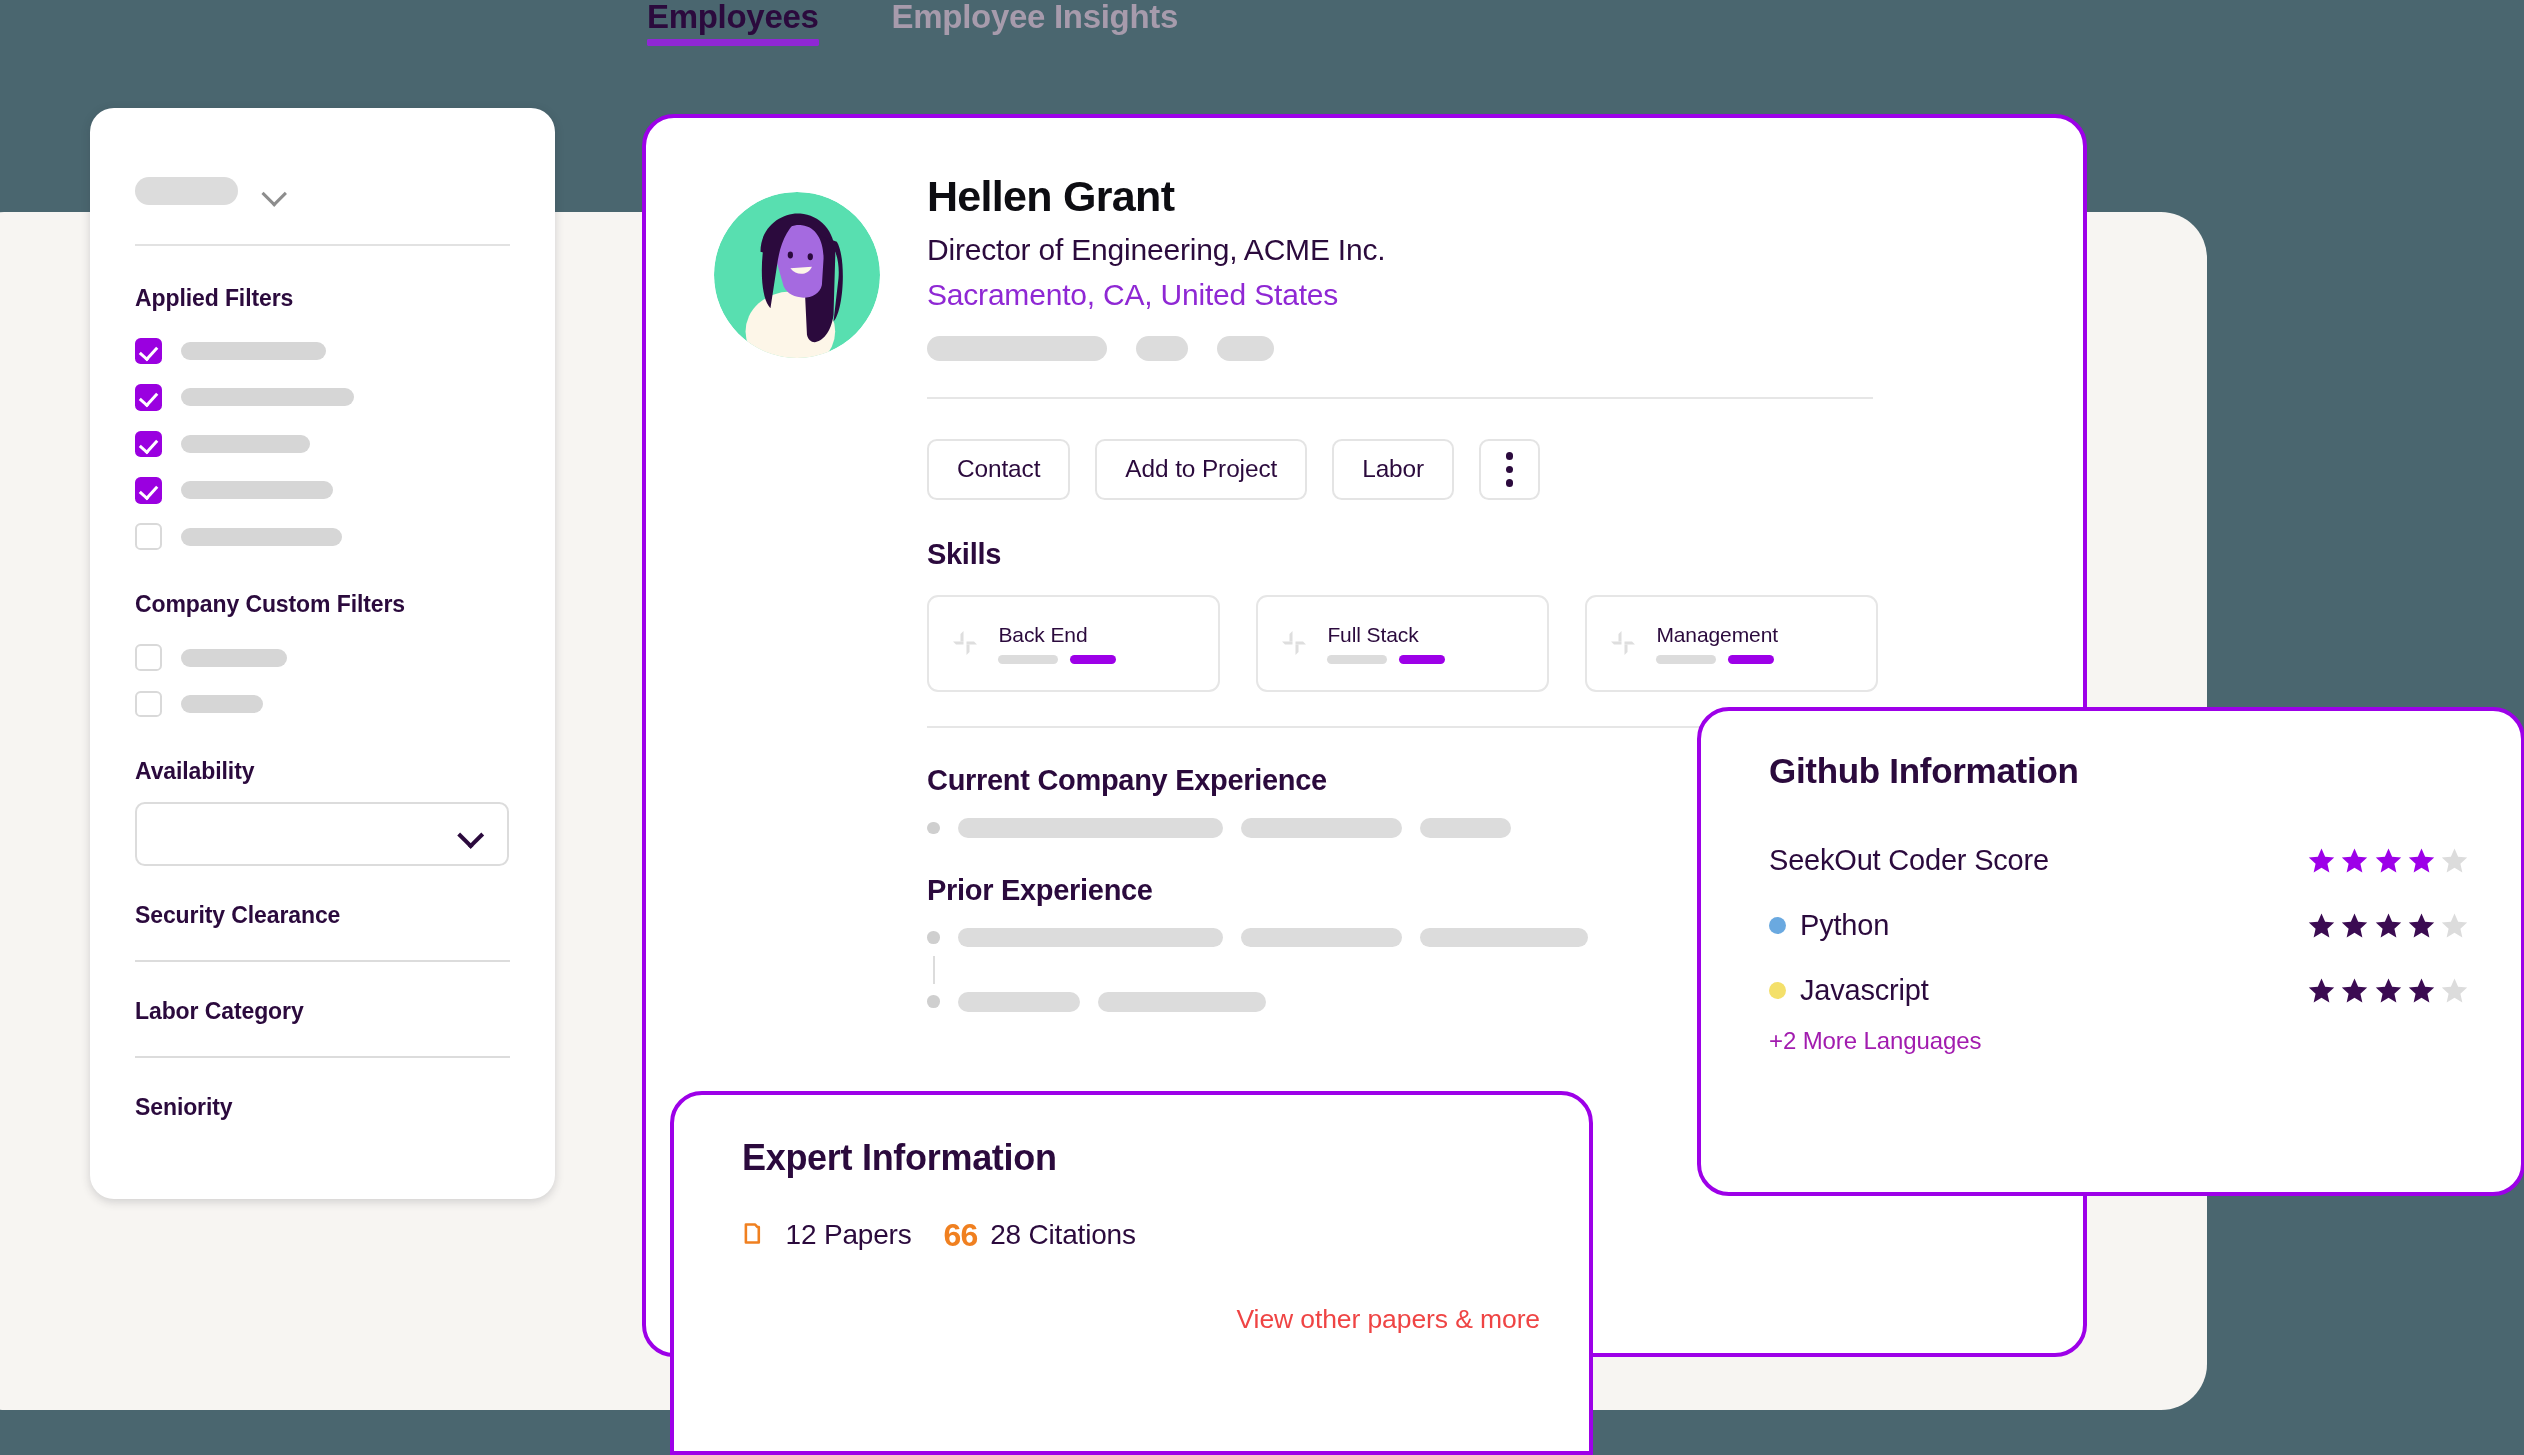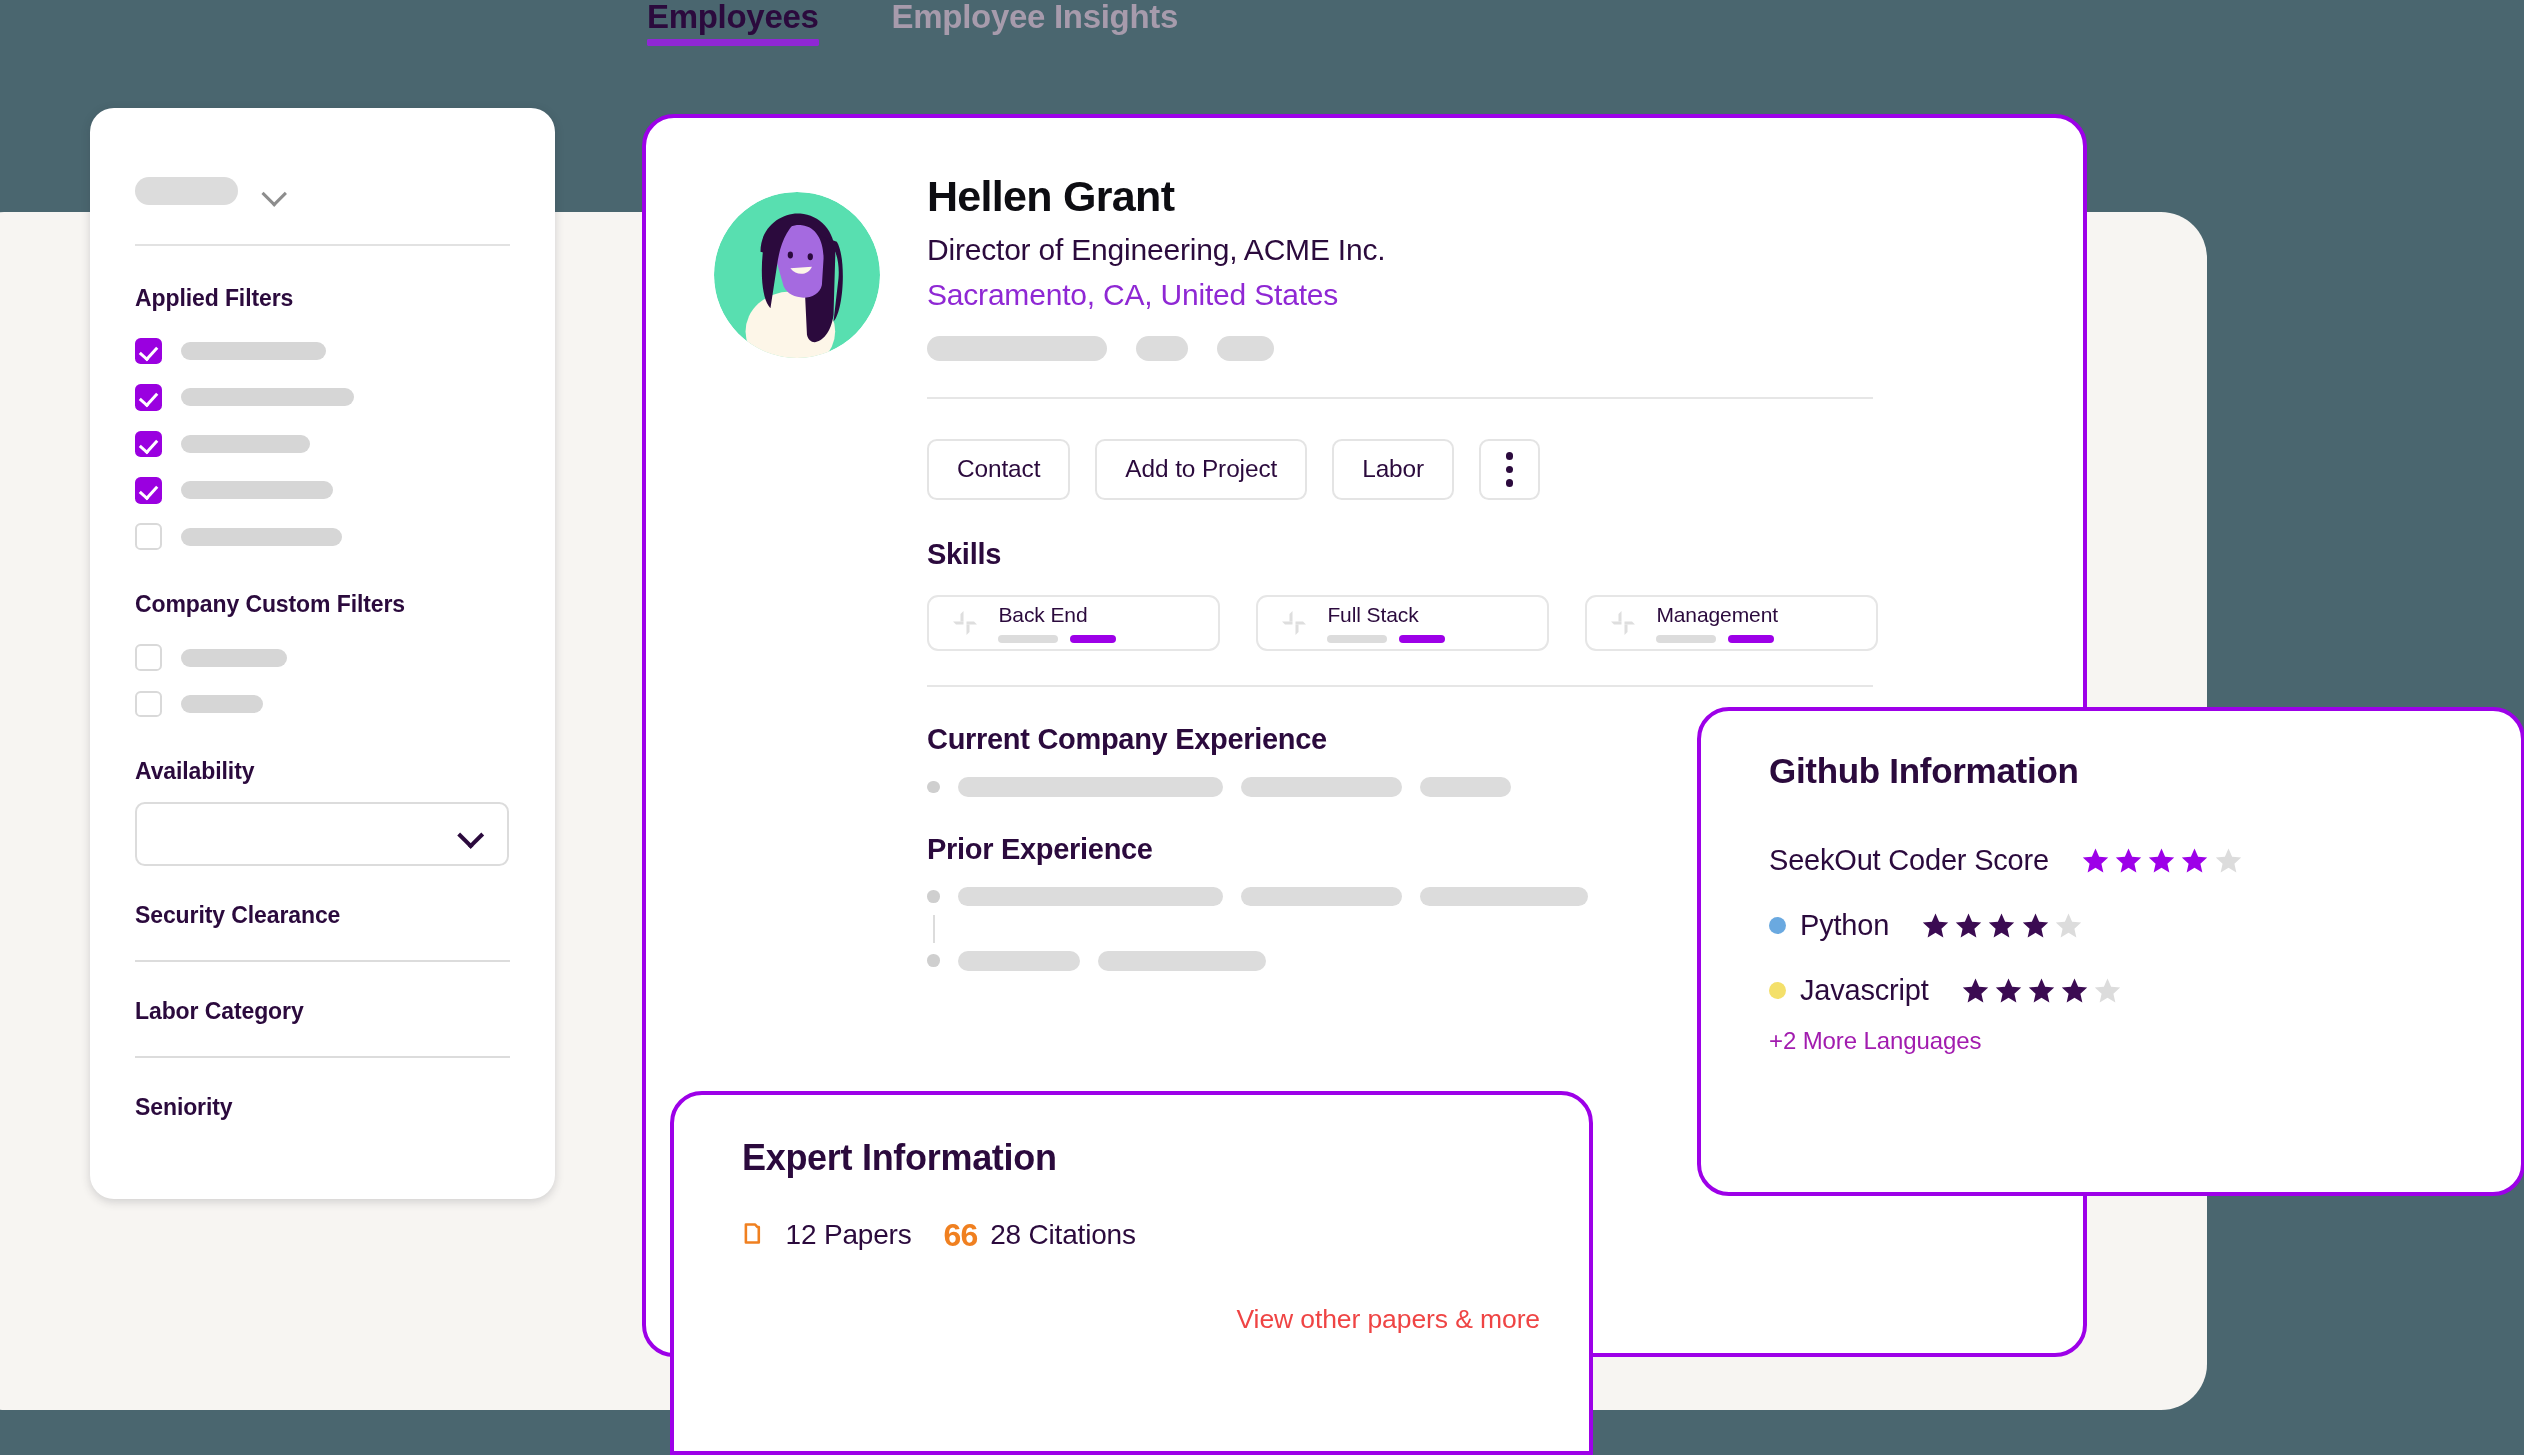--- a/index.html
+++ b/index.html
@@ -213,21 +213,21 @@
 
   .sec-title {
     font-size: 29px;
     font-weight: bold;
     color: #2b0a3d;
     letter-spacing: -0.3px;
   }
   #skills-title { margin-top: 38px; }
   #skills-row { display: flex; gap: 36px; margin-top: 24px; }
   .skill-card {
-    width: 293px; height: 56px;
+    width: 293px; height: 97px;
     border: 2.1px solid #e6e6e6;
     border-radius: 11.2px;
     display: flex;
     align-items: center;
     gap: 15.4px;
     padding: 0 18px;
     background: #fff;
   }
   .pinwheel { width: 36px; height: 36px; flex: 0 0 auto; }
   .skill-body { display: flex; flex-direction: column; gap: 8.4px; }
@@ -257,21 +257,21 @@
   }
   #github-title {
     font-size: 35px;
     font-weight: bold;
     color: #2b0a3d;
     letter-spacing: -0.3px;
   }
   .gh-row {
     display: flex;
     align-items: center;
-    justify-content: flex-start;
+    justify-content: space-between;
     margin-top: 32px;
     gap: 32px;
   }
   #gh-first-row { margin-top: 53px; }
   .gh-left { display: flex; align-items: center; gap: 14px; }
   .lang-dot { width: 17px; height: 17px; border-radius: 50%; flex: 0 0 auto; }
   .gh-label { font-size: 29px; color: #2b0a3d; letter-spacing: -0.2px; }
   .stars { display: flex; gap: 4.2px; }
   .star { width: 29px; height: 29px; display: block; }
   #gh-more {

